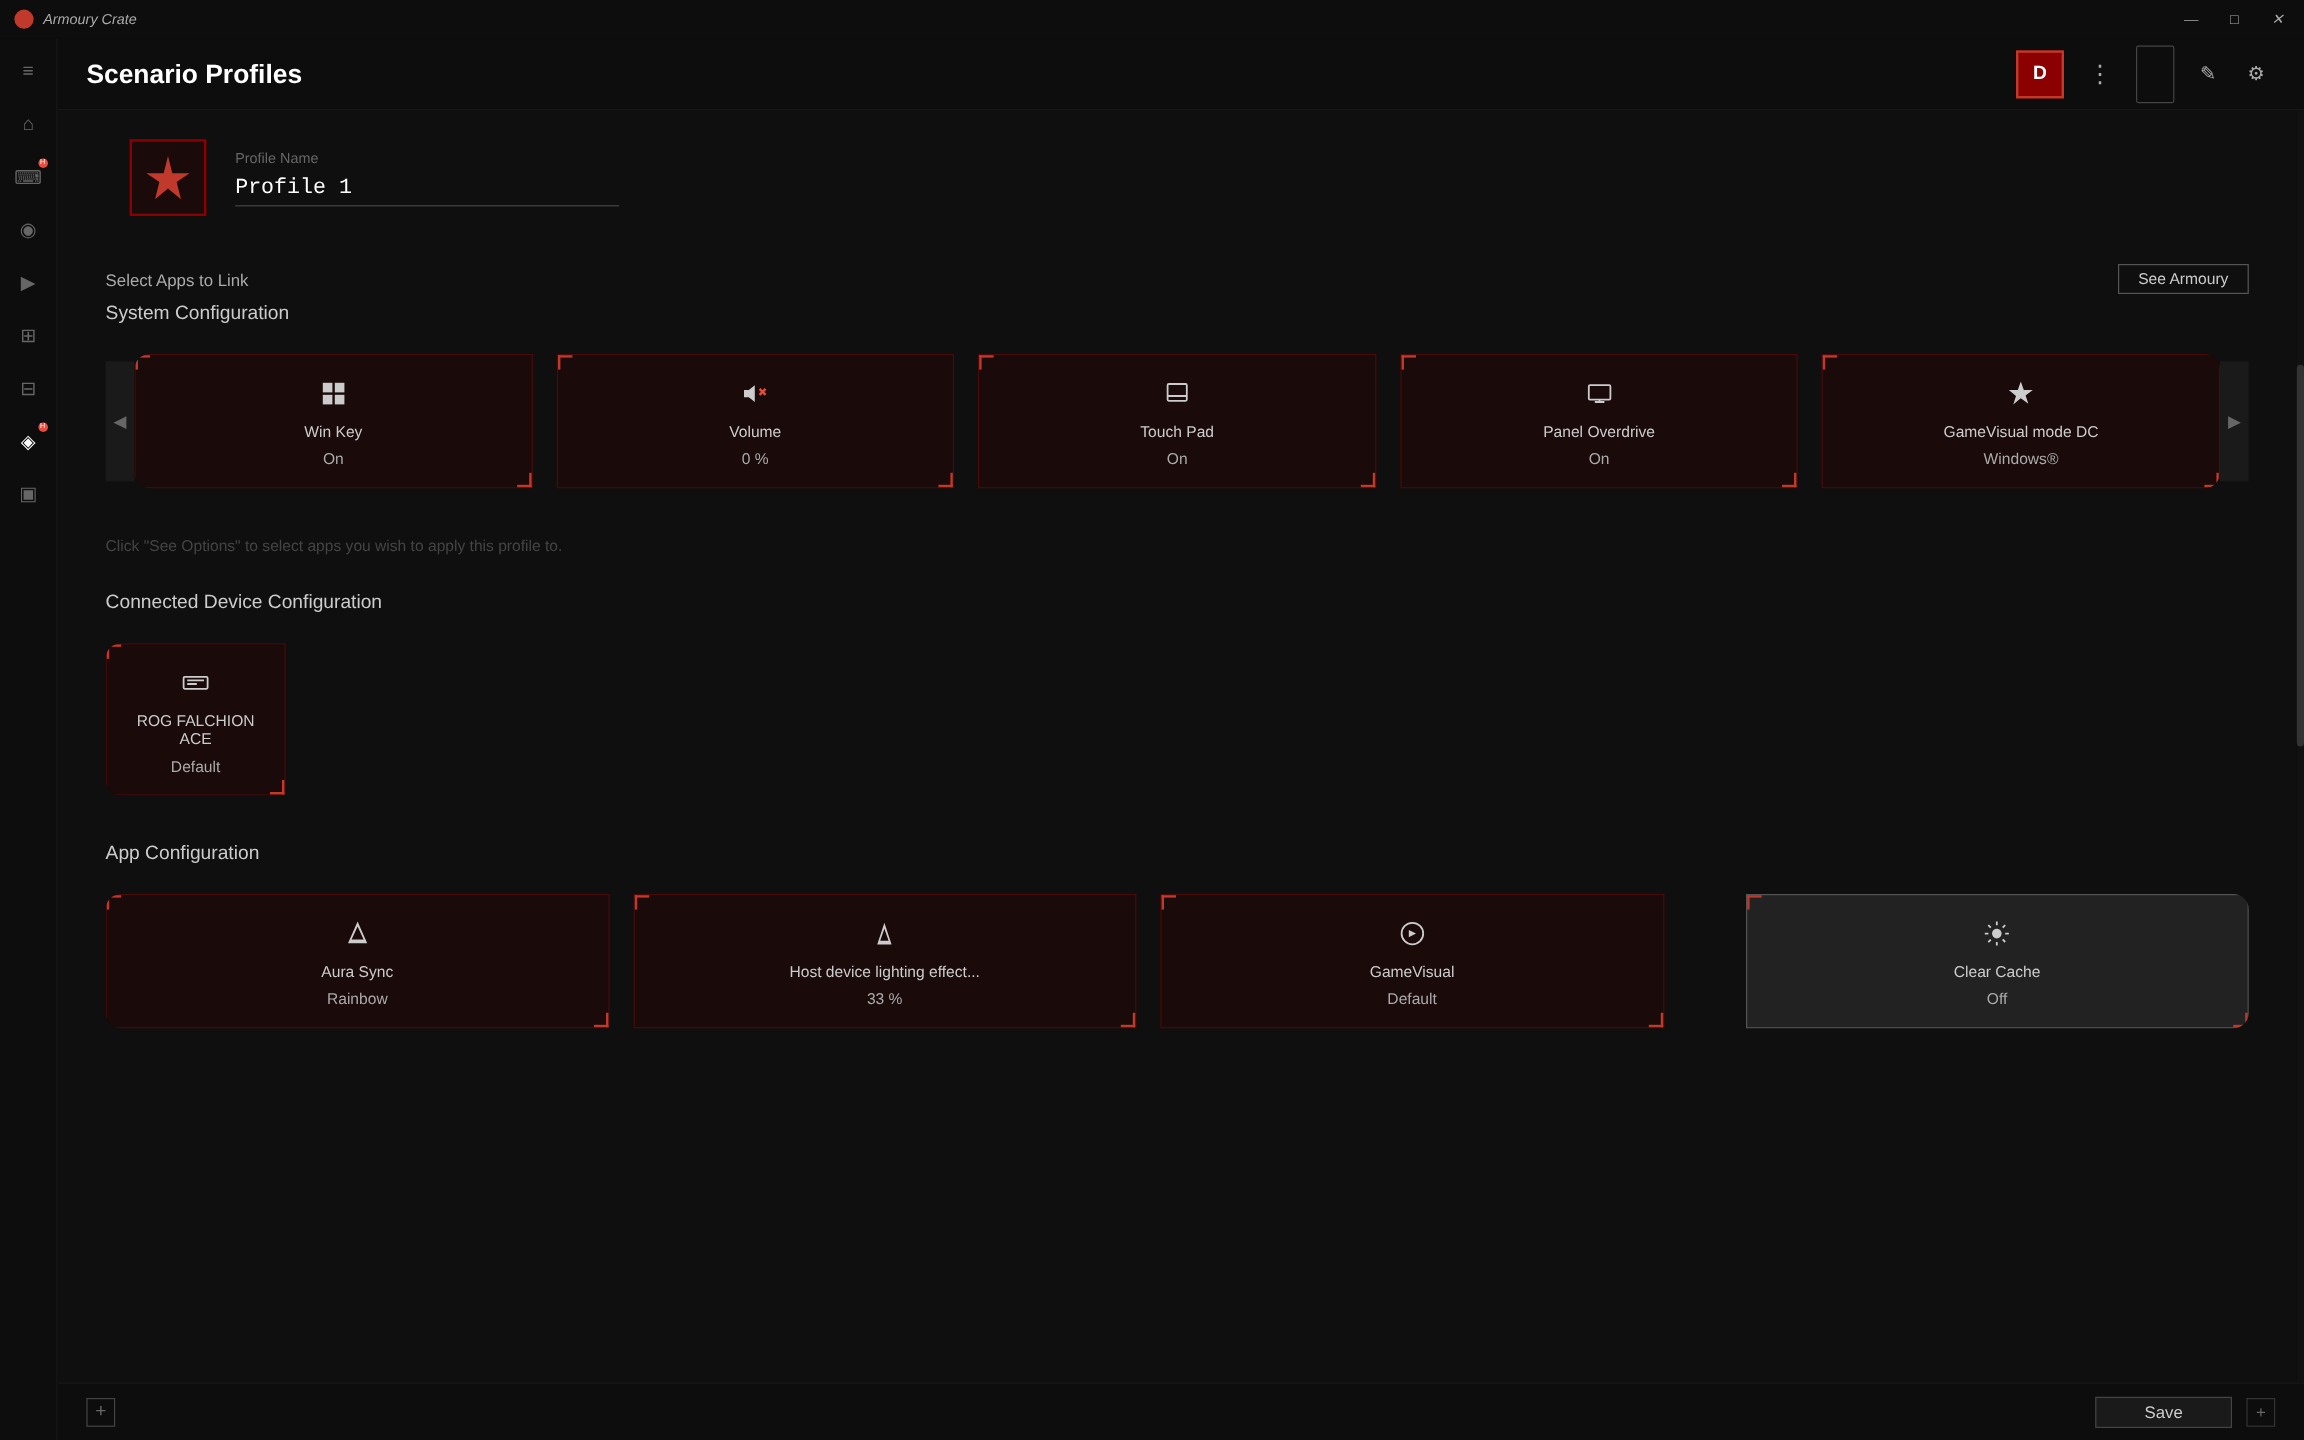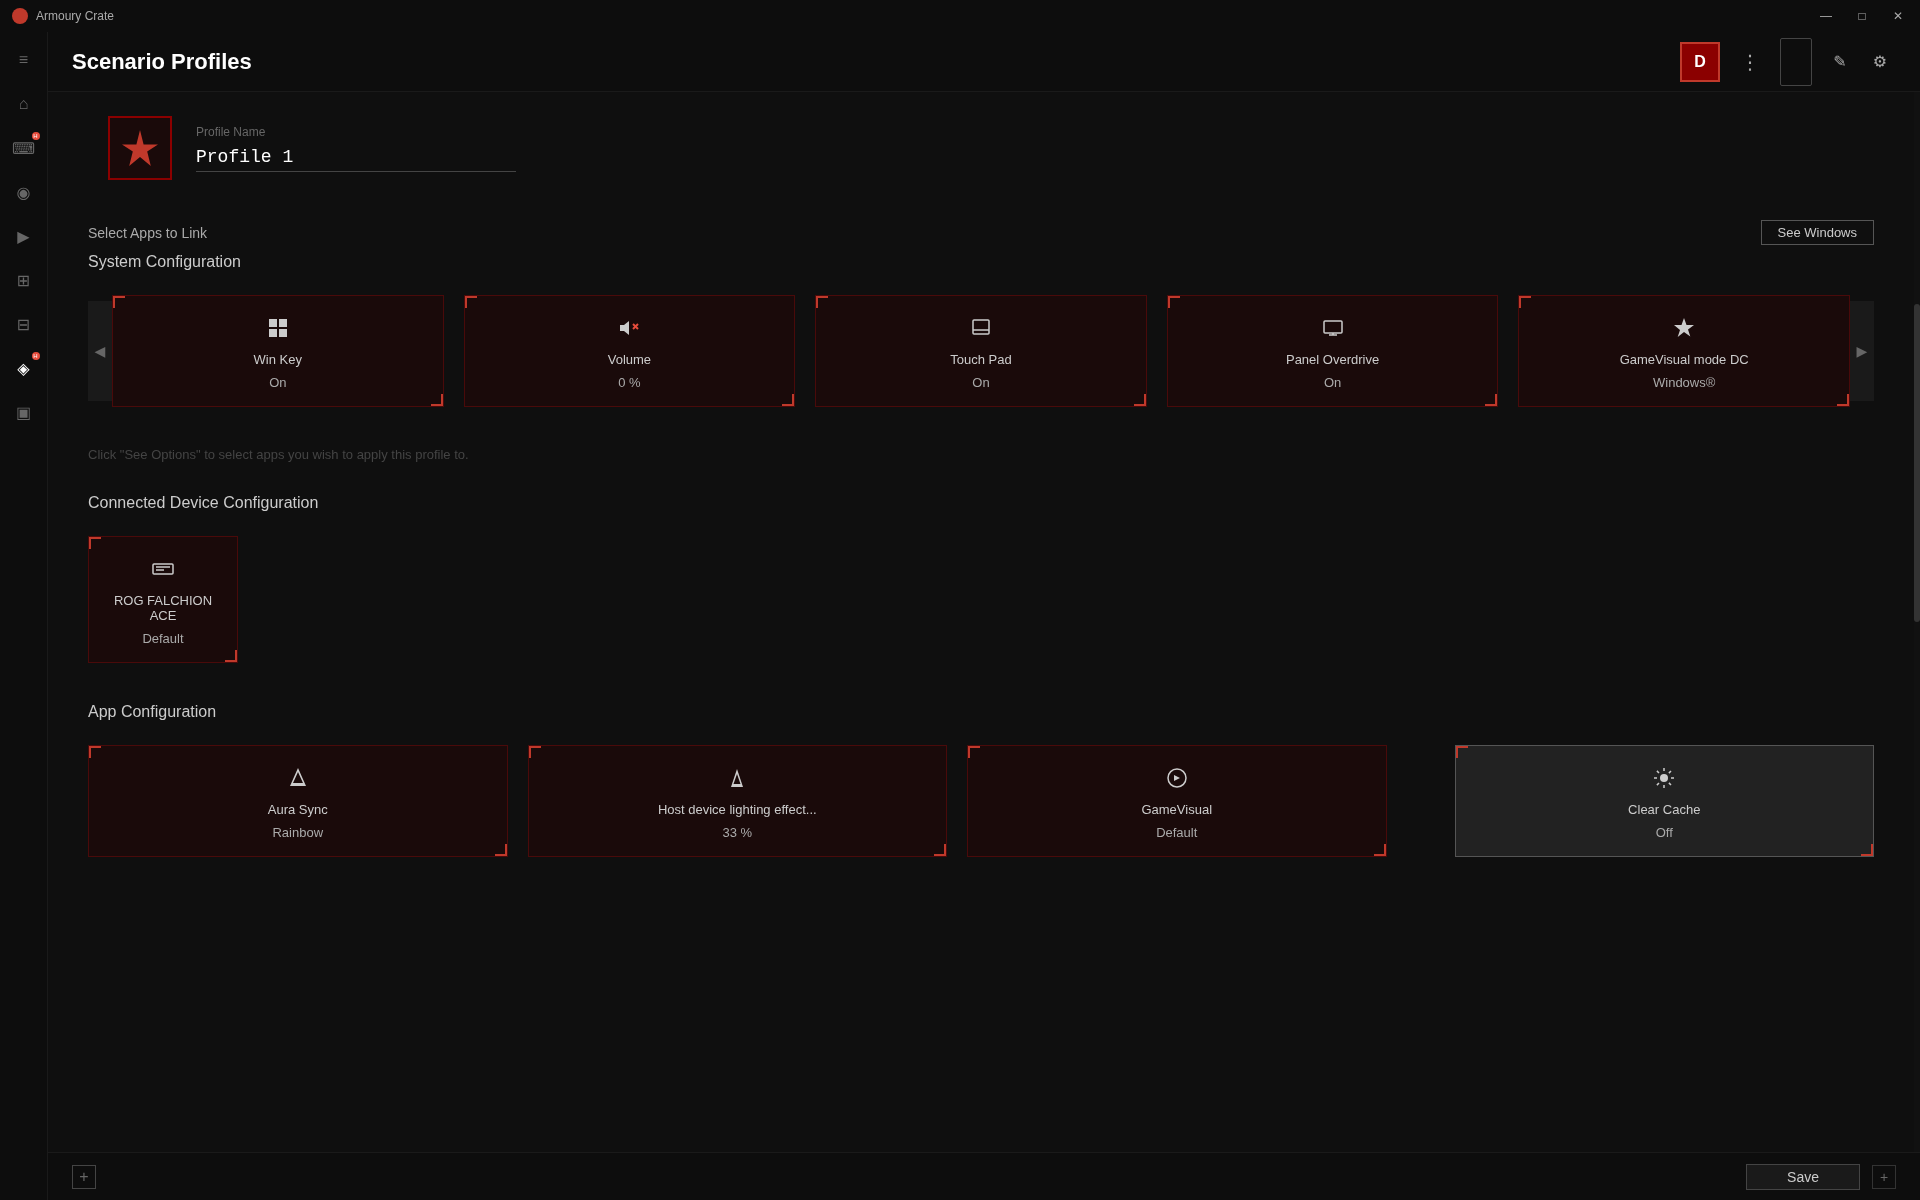--- a/index.html
+++ b/index.html
@@ -15,20 +15,21 @@
     }
 
     
     .titlebar {
       height: 32px;
       background: #0d0d0d;
       display: flex;
       align-items: center;
       padding: 0 12px;
       flex-shrink: 0;
+      font-style: italic;
     }
     .titlebar-icon {
       width: 16px;
       height: 16px;
       background: #c0392b;
       border-radius: 50%;
       margin-right: 8px;
       flex-shrink: 0;
     }
     .titlebar-title {
@@ -280,20 +281,21 @@
       justify-content: center;
       font-size: 14px;
       flex-shrink: 0;
     }
 
     .cards-row {
       display: flex;
       gap: 20px;
       flex: 1;
       overflow: hidden;
+      border-radius: 13px;
     }
 
     .config-card {
       background: #1a0a0a;
       border: 1px solid #4a0a0a;
       min-width: 140px;
       flex: 1;
       padding: 16px;
       cursor: pointer;
       position: relative;
@@ -493,21 +495,21 @@
             <div class="profile-avatar-inner"></div>
           </div>
           <div class="profile-info">
             <div class="profile-name-label">Profile Name</div>
             <input class="profile-name-input" type="text" value="Profile 1" style="">
           </div>
         </div>
 
         <div class="apps-section">
           <span class="apps-label">Select Apps to Link</span>
-          <button class="see-options-btn">See Windows</button>
+          <button class="see-options-btn">See Armoury</button>
         </div>
 
         <div class="section-header">System Configuration</div>
         <div class="cards-row-wrapper">
           <button class="nav-arrow">◀</button>
           <div class="cards-row">
 
             <div class="config-card">
               <div class="card-corner-tl"></div>
               <div class="card-icon">

